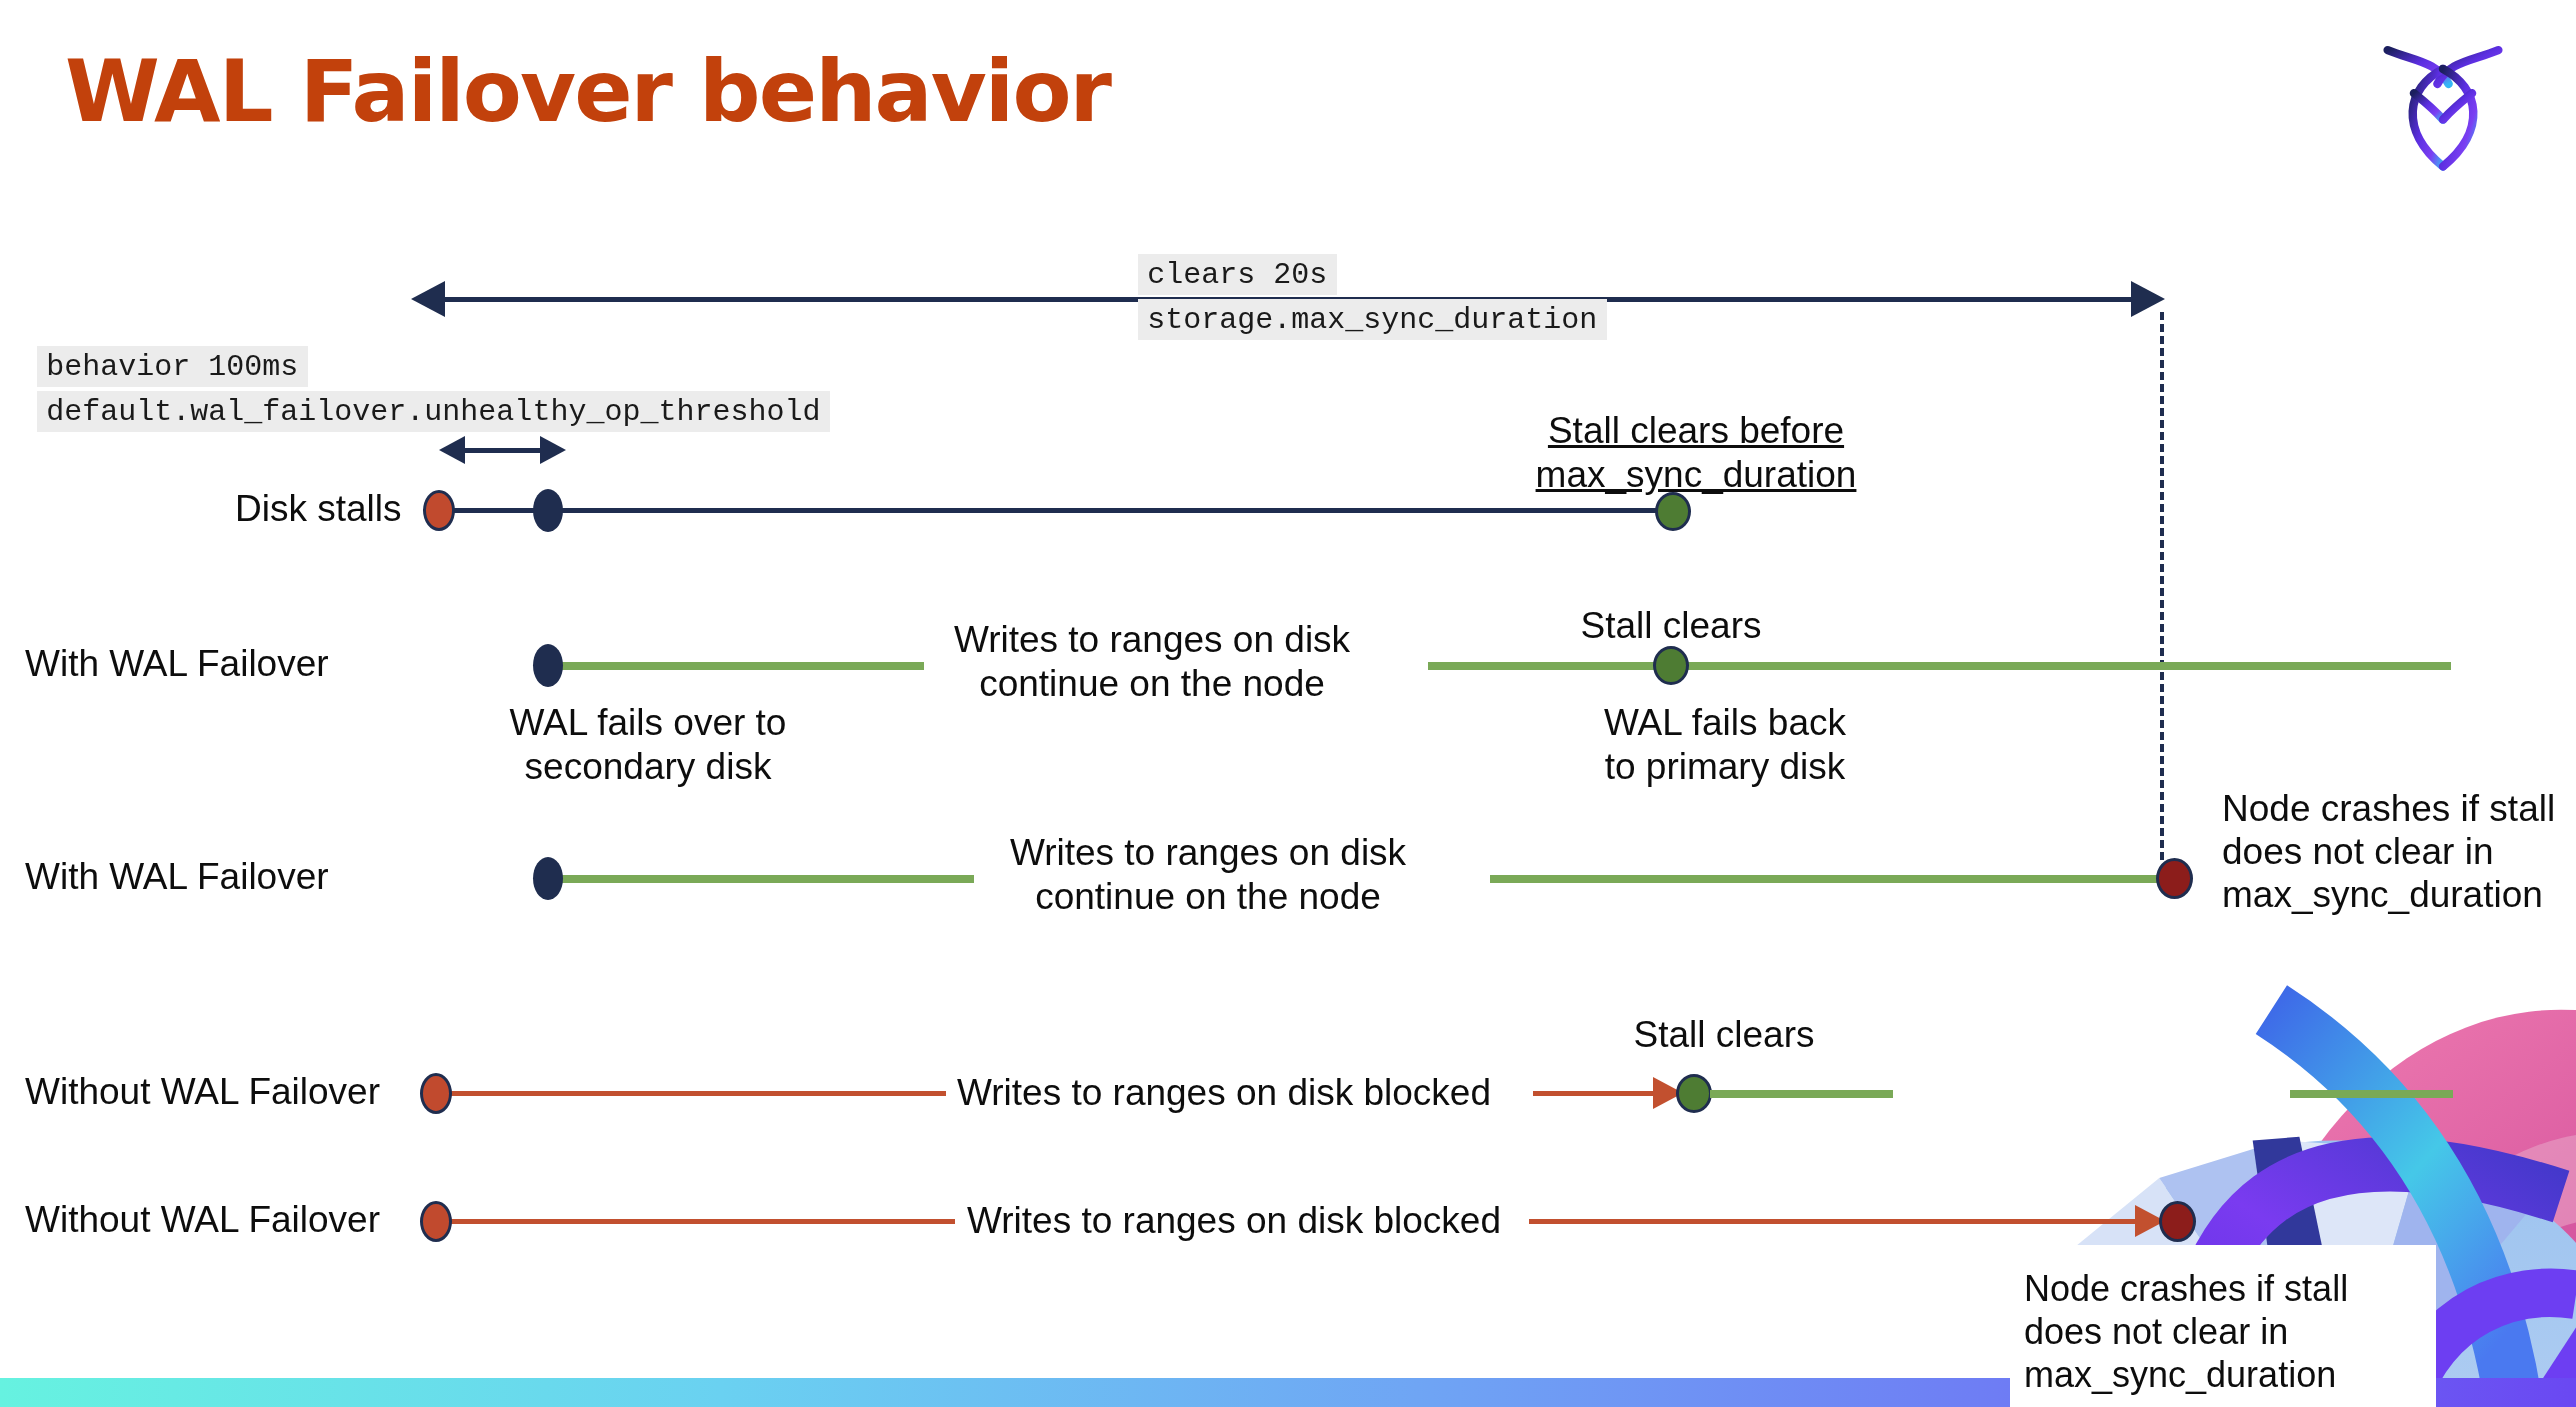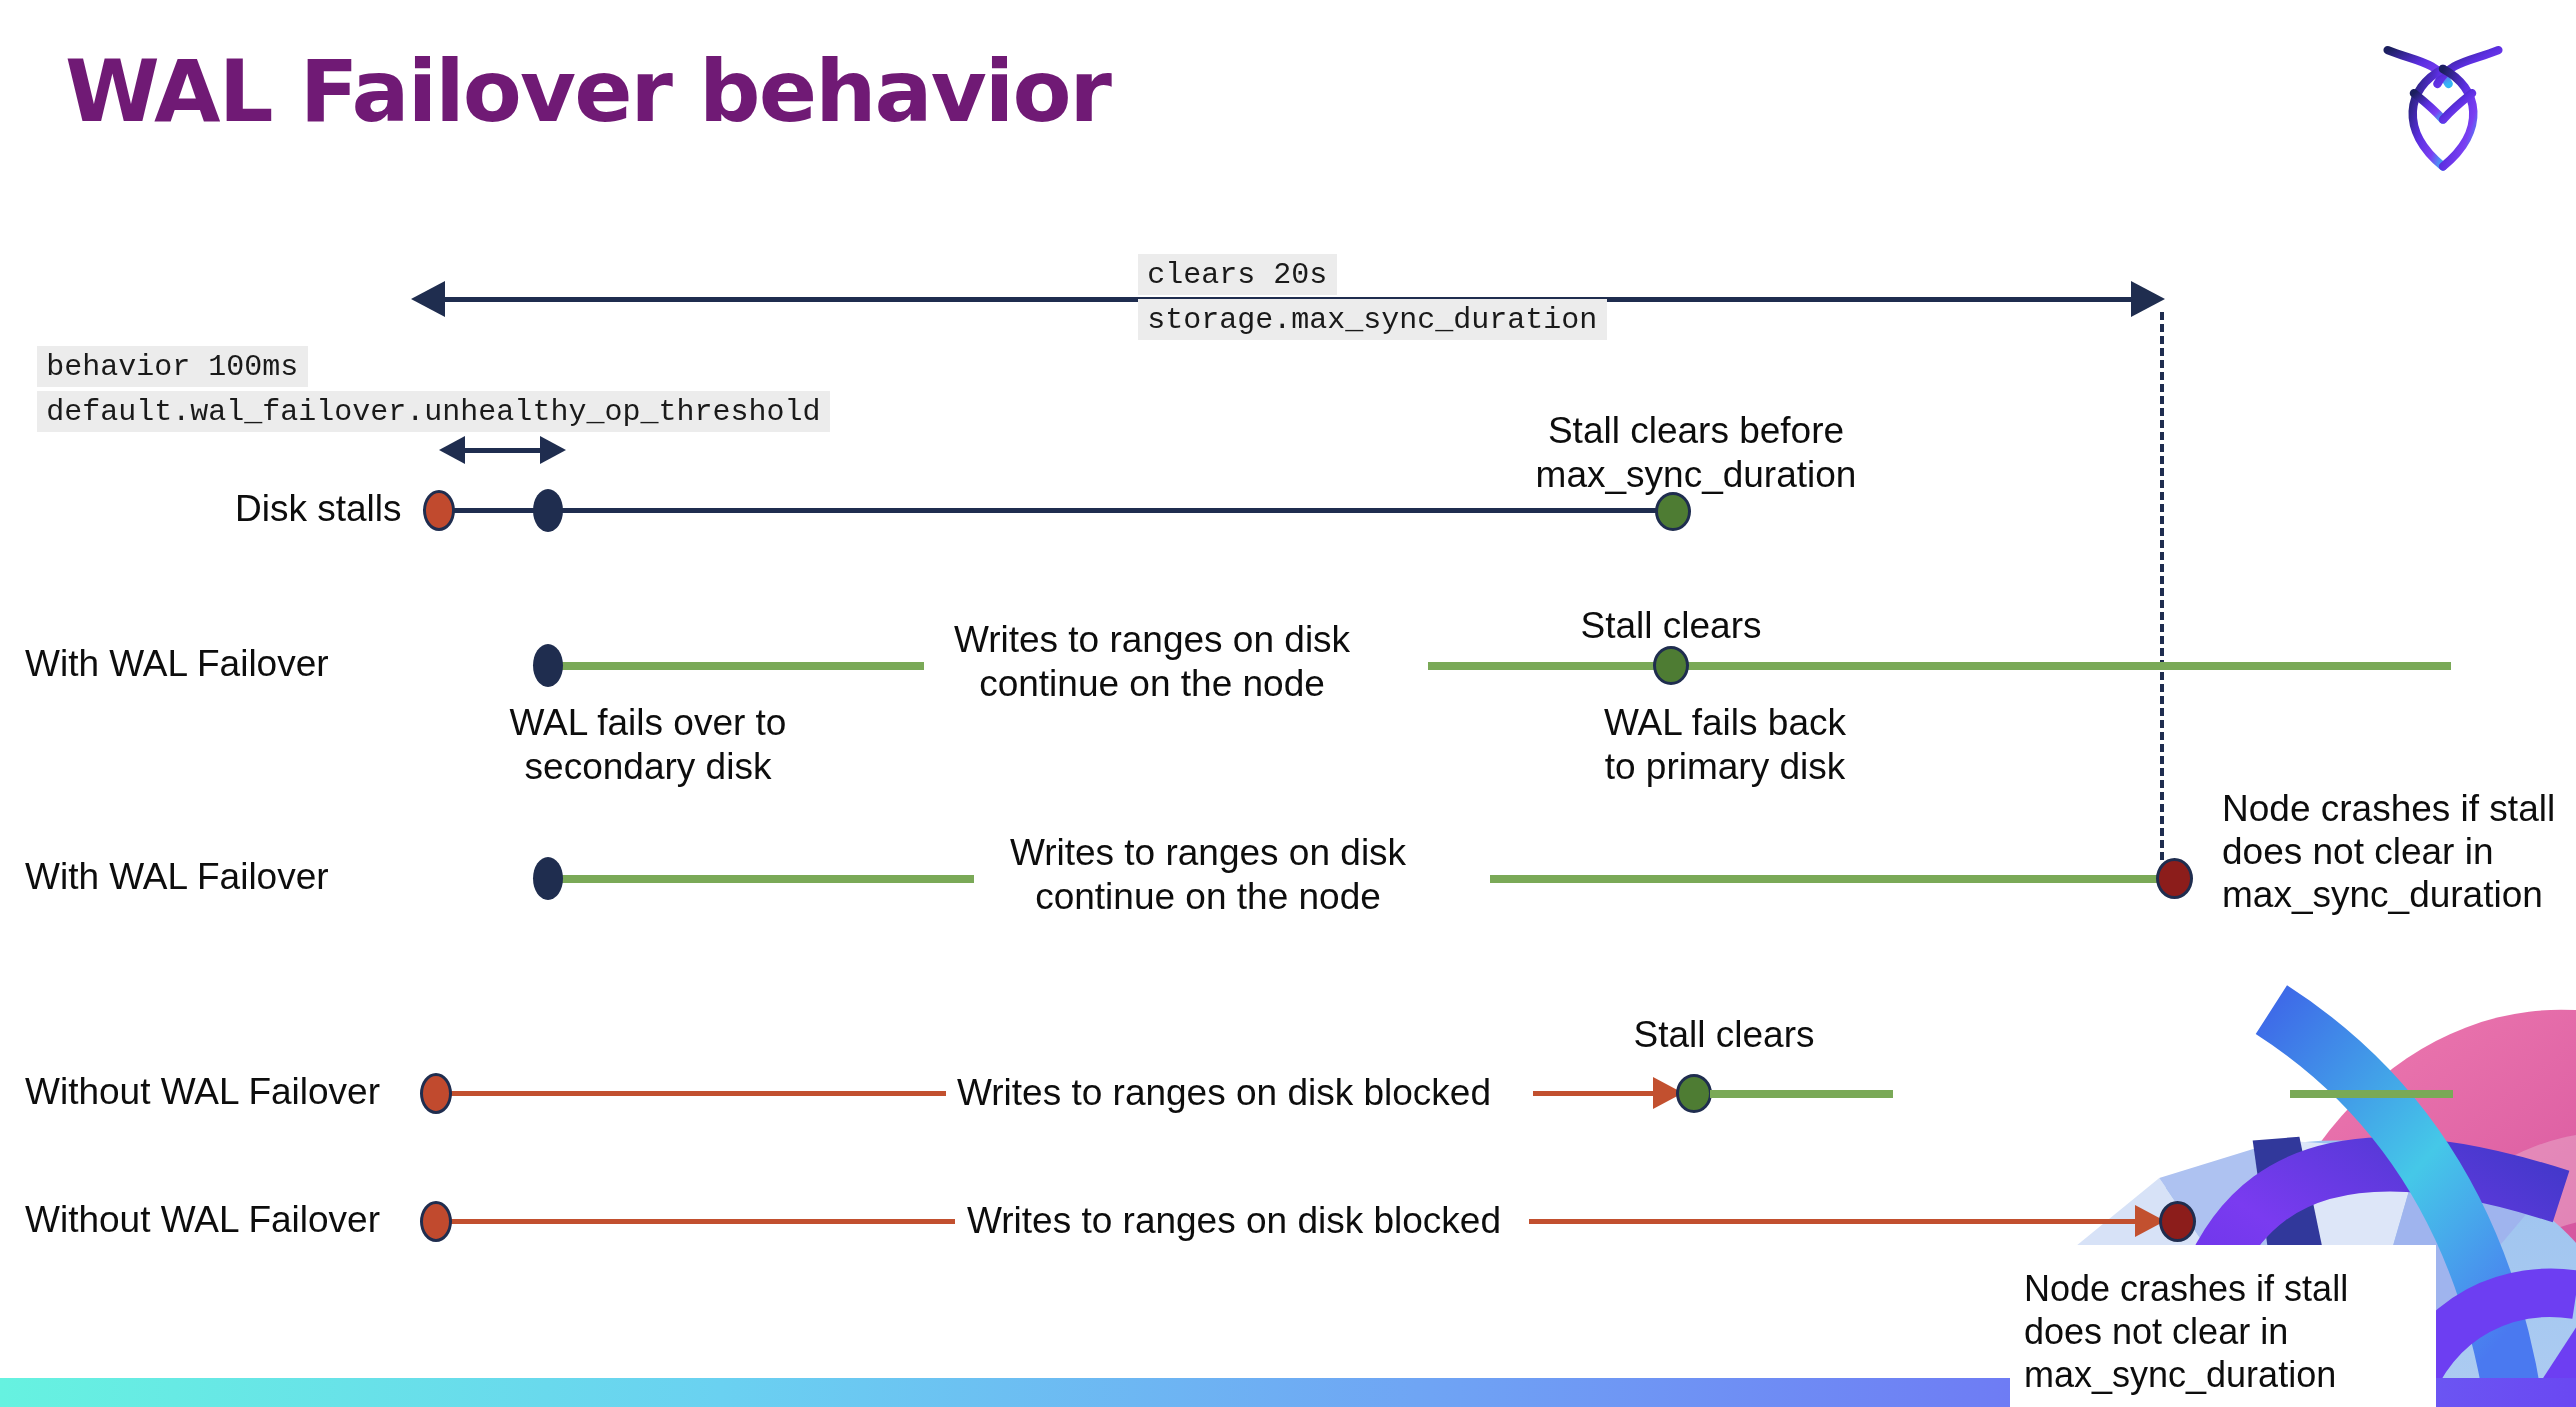--- a/index.html
+++ b/index.html
@@ -1,19 +1,19 @@
 <!DOCTYPE html>
 <html style="font-size:15px"><head>
 <meta charset="utf-8">
 <style>
   html,body{margin:0;padding:0;background:#ffffff;}
   .canvas{position:relative;width:2576px;height:1408px;background:#ffffff;overflow:hidden;
           font-family:"Liberation Sans",sans-serif;color:#0d0d0d;}
   .abs{position:absolute;}
-  .title{font-family:"DejaVu Sans",sans-serif;font-weight:700;font-size:86px;letter-spacing:-1.9px;color:#701a75;}
+  .title{font-family:"DejaVu Sans",sans-serif;font-weight:700;font-size:86px;letter-spacing:-1.9px;color:#c2410c;}
   .rowlabel{font-size:37px;white-space:nowrap;z-index:5;}
   .note{font-size:37px;line-height:44px;white-space:pre-line;text-align:center;transform:translateX(-50%);z-index:5;}
   .note-left{font-size:37px;line-height:43px;white-space:pre-line;text-align:left;z-index:5;}
   .code{font-family:"Liberation Mono","DejaVu Sans Mono",monospace;font-size:30px;color:#1a1a1a;
         background:#ececec;padding:3.7px 9.3px;white-space:nowrap;z-index:6;}
   .navy-line{height:4.7px;background:#1f2d4f;z-index:5;}
   .green-line{height:8.4px;background:#7aa957;z-index:5;}
   .red-line{height:4.7px;background:#c2502f;z-index:5;}
   .dot{border-radius:50%;z-index:5;box-sizing:border-box;}
   .dot-navy{background:#1f2d4f;}
@@ -118,21 +118,21 @@
   <div class="abs tri tri-right-sm" style="left:540px;top:436px;"></div>
 
   <div class="abs dashed-v" style="left:2160px;top:312px;height:548px;"></div>
 
   <div class="abs rowlabel" style="left:235px;top:488px;">Disk stalls</div>
   <div class="abs navy-line" style="left:447px;top:508px;width:103px;"></div>
   <div class="abs dot dot-red" style="left:423px;top:490px;width:32px;height:41px;"></div>
   <div class="abs navy-line" style="left:550px;top:508px;width:1123px;"></div>
   <div class="abs dot dot-navy" style="left:533px;top:489px;width:30px;height:43px;"></div>
   <div class="abs dot dot-green" style="left:1655px;top:492px;width:36px;height:39px;"></div>
-  <div class="abs note" style="left:1696px;top:409px;">Stall clears before
+  <div class="abs note" style="left:1696px;top:409px;text-decoration:underline;">Stall clears before
 max_sync_duration</div>
 
   <div class="abs rowlabel" style="left:25px;top:643px;">With WAL Failover</div>
   <div class="abs green-line" style="left:561px;top:662px;width:363px;"></div>
   <div class="abs dot dot-navy" style="left:533px;top:644px;width:30px;height:43px;"></div>
   <div class="abs note" style="left:628px;top:701px;margin-left:20px;">WAL fails over to
 secondary disk</div>
   <div class="abs note" style="left:1152px;top:618px;">Writes to ranges on disk
 continue on the node</div>
   <div class="abs green-line" style="left:1428px;top:662px;width:1023px;"></div>

